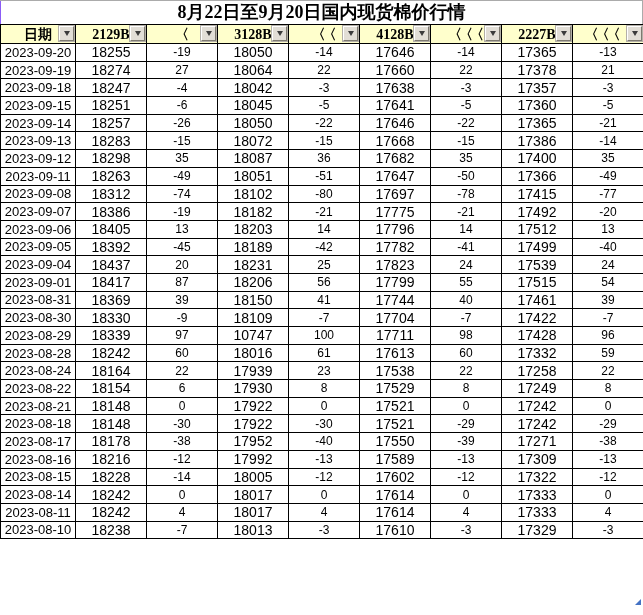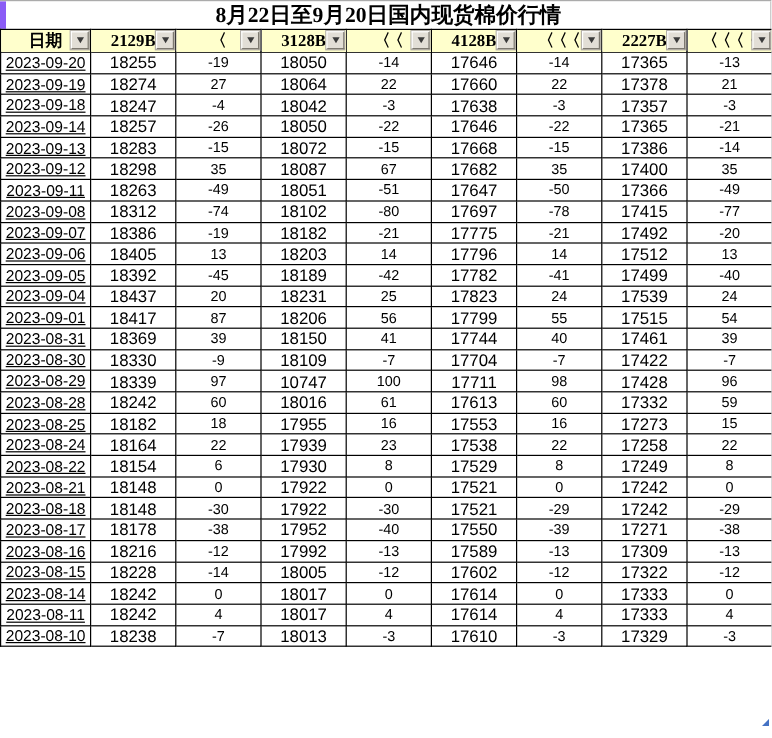--- a/index.html
+++ b/index.html
@@ -5,21 +5,21 @@
   html,body{margin:0;padding:0;background:#fff;}
   .sheet{
     width:643px;height:615px;background:#ffffff;position:relative;
     font-family:"Liberation Sans","DejaVu Sans",sans-serif;
     border-top:1px solid #ababab;box-sizing:border-box;overflow:hidden;
   }
   .title-row{
     height:23px;line-height:23px;text-align:center;
     font-family:"Liberation Serif","DejaVu Serif",serif;
     font-weight:bold;font-size:18px;color:#000;
-    border-left:5px solid #8b5cf6;border-right:1px solid #ababab;
+    border-left:1px solid #8b5cf6;border-right:1px solid #ababab;
     box-sizing:border-box;
   }
   table.grid{border-collapse:collapse;table-layout:fixed;width:643px;}
   table.grid th,table.grid td{
     border:1px solid #000;padding:0;overflow:hidden;white-space:nowrap;
     text-align:center;vertical-align:middle;box-sizing:border-box;
   }
   table.grid th{
     background:#FFFFCC;height:19px;position:relative;
     font-family:"Liberation Serif","DejaVu Serif",serif;
@@ -33,21 +33,21 @@
     border-color:#FFFFFF #7d7970 #7d7970 #FFFFFF;
     box-shadow:0 0 0 1px #b4b0a8;
     display:flex;align-items:center;justify-content:center;box-sizing:border-box;
   }
   .tri-down{
     width:0;height:0;
     border-left:3px solid transparent;border-right:3px solid transparent;
     border-top:5px solid #3b3b3b;
   }
   table.grid td{height:17.7px;color:#000;}
-  td.date{font-size:13px;text-decoration:underline;}
+  td.date{font-size:13px;}
   td.price{font-size:14px;}
   td.change{font-size:12px;}
   td.pos{color:#FF0000;}
   td.neg{color:#0070C0;}
   .corner-marker{
     position:absolute;left:635px;top:598px;width:6px;height:6px;
     background:#4472C4;
     clip-path:polygon(100% 0,100% 100%,0 100%);
   }
 </style>
@@ -156,20 +156,31 @@
           <td class="price">18247</td>
           <td class="change neg">-4</td>
           <td class="price">18042</td>
           <td class="change neg">-3</td>
           <td class="price">17638</td>
           <td class="change neg">-3</td>
           <td class="price">17357</td>
           <td class="change neg">-3</td>
         </tr>
         <tr>
+          <td class="date">2023-09-15</td>
+          <td class="price">18251</td>
+          <td class="change neg">-6</td>
+          <td class="price">18045</td>
+          <td class="change neg">-5</td>
+          <td class="price">17641</td>
+          <td class="change neg">-5</td>
+          <td class="price">17360</td>
+          <td class="change neg">-5</td>
+        </tr>
+        <tr>
           <td class="date">2023-09-14</td>
           <td class="price">18257</td>
           <td class="change neg">-26</td>
           <td class="price">18050</td>
           <td class="change neg">-22</td>
           <td class="price">17646</td>
           <td class="change neg">-22</td>
           <td class="price">17365</td>
           <td class="change neg">-21</td>
         </tr>
@@ -182,21 +193,21 @@
           <td class="price">17668</td>
           <td class="change neg">-15</td>
           <td class="price">17386</td>
           <td class="change neg">-14</td>
         </tr>
         <tr>
           <td class="date">2023-09-12</td>
           <td class="price">18298</td>
           <td class="change pos">35</td>
           <td class="price">18087</td>
-          <td class="change pos">67</td>
+          <td class="change pos">36</td>
           <td class="price">17682</td>
           <td class="change pos">35</td>
           <td class="price">17400</td>
           <td class="change pos">35</td>
         </tr>
         <tr>
           <td class="date">2023-09-11</td>
           <td class="price">18263</td>
           <td class="change neg">-49</td>
           <td class="price">18051</td>
@@ -310,31 +321,20 @@
           <td class="price">18242</td>
           <td class="change pos">60</td>
           <td class="price">18016</td>
           <td class="change pos">61</td>
           <td class="price">17613</td>
           <td class="change pos">60</td>
           <td class="price">17332</td>
           <td class="change pos">59</td>
         </tr>
         <tr>
-          <td class="date">2023-08-25</td>
-          <td class="price">18182</td>
-          <td class="change pos">18</td>
-          <td class="price">17955</td>
-          <td class="change pos">16</td>
-          <td class="price">17553</td>
-          <td class="change pos">16</td>
-          <td class="price">17273</td>
-          <td class="change pos">15</td>
-        </tr>
-        <tr>
           <td class="date">2023-08-24</td>
           <td class="price">18164</td>
           <td class="change pos">22</td>
           <td class="price">17939</td>
           <td class="change pos">23</td>
           <td class="price">17538</td>
           <td class="change pos">22</td>
           <td class="price">17258</td>
           <td class="change pos">22</td>
         </tr>

